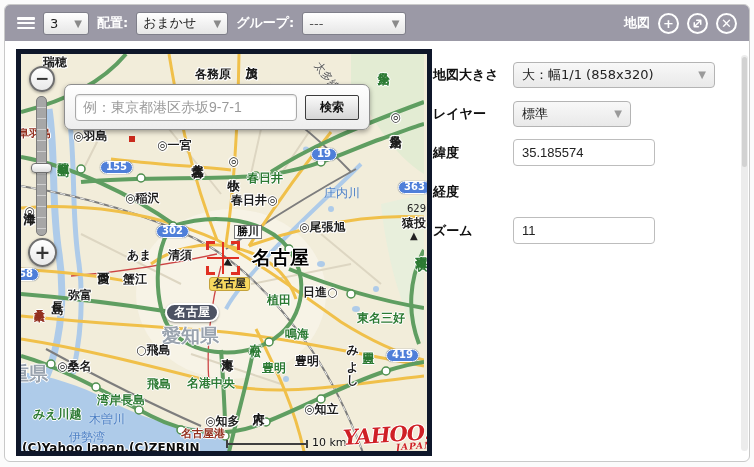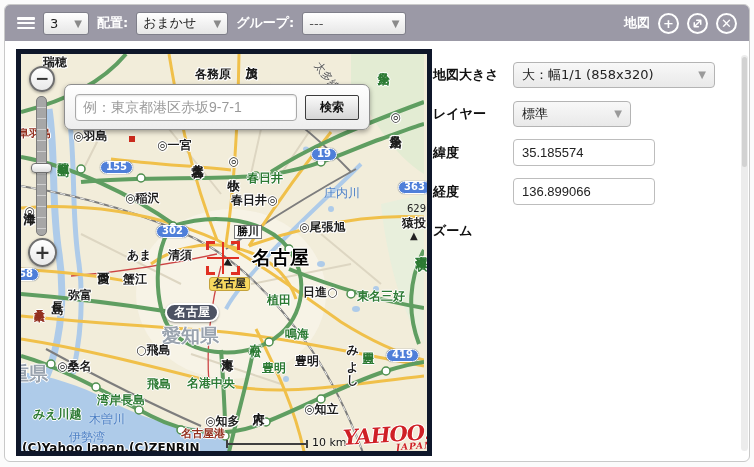--- a/index.html
+++ b/index.html
@@ -290,21 +290,21 @@
         <span class="lbl city" style="left: 115px; top: 290px;">○飛島</span>
         <span class="lbl city v" style="left: 200px; top: 294px;">東海</span>
         <span class="lbl ic v" style="left: 228px; top: 280px;">有松</span>
         <span class="lbl ic" style="left: 264px; top: 274px;">鳴海</span>
         <span class="lbl ic" style="left: 246px; top: 240px;">植田</span>
         <span class="lbl city" style="left: 282px; top: 232px;">日進○</span>
         <span class="lbl city" style="left: 274px; top: 301px;">豊明</span>
         <span class="lbl ic" style="left: 241px; top: 308px;">豊明</span>
         <span class="lbl city v" style="left: 325px; top: 283px;">みよし</span>
         <span class="lbl ic v" style="left: 341px; top: 288px;">豊田</span>
-        <span class="lbl ic" style="left: 336px; top: 236px;">東名三好</span>
+        <span class="lbl ic" style="left: 336px; top: 258px;">東名三好</span>
         <span class="lbl city" style="left: 283px; top: 349px;">◎知立</span>
         <span class="lbl city v" style="left: 231px; top: 348px;">大府</span>
         <span class="lbl ic" style="left: 126px; top: 324px;">飛島</span>
         <span class="lbl ic" style="left: 166px; top: 323px;">名港中央</span>
         <span class="lbl red-ic" style="left: 160px; top: 344px; margin-top: 30px;">名古屋港</span>
         <span class="lbl city" style="left: 184px; top: 361px;">◎知多</span>
         <span class="lbl ic" style="left: 76px; top: 340px;">湾岸長島</span>
         <span class="lbl ic" style="left: 12px; top: 354px;">みえ川越</span>
         <span class="lbl water" style="left: 68px; top: 359px;">木曽川</span>
         <span class="lbl water" style="left: 48px; top: 377px;">伊勢湾</span>
@@ -357,23 +357,23 @@
         <span>標準</span>
         <span class="chev">▼</span>
       </div>
     </div>
     <div class="frow">
       <label>緯度</label>
       <input type="text" value="35.185574" style="">
     </div>
     <div class="frow">
       <label>経度</label>
-      <input type="text" value="136.899066" style="">
     </div>
     <div class="frow">
       <label>ズーム</label>
+      <input type="text" value="11" style="">
     </div>
   </div>
 
   <div class="vscroll">
       <i></i>
     </div>
 </div>
 
 </body></html>

